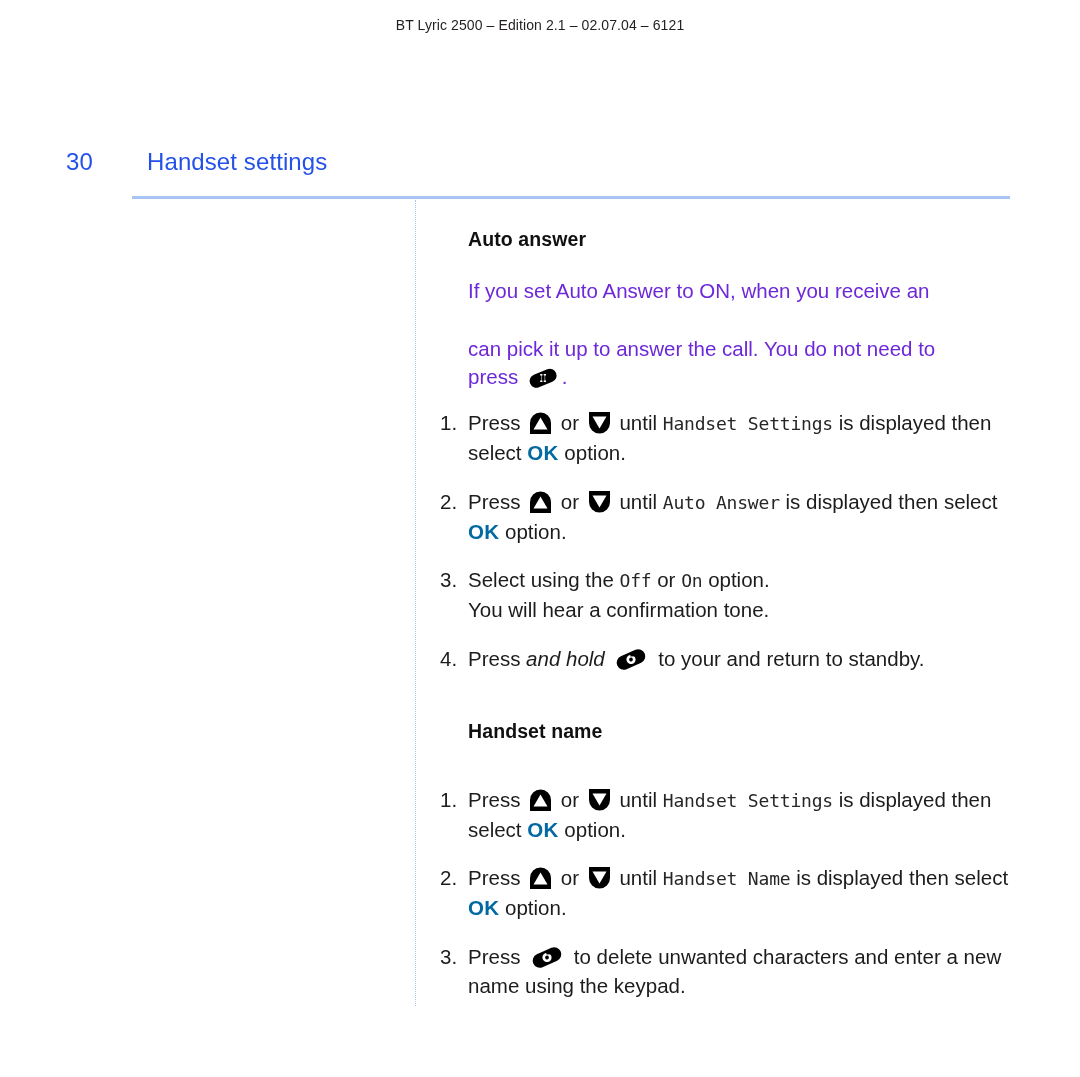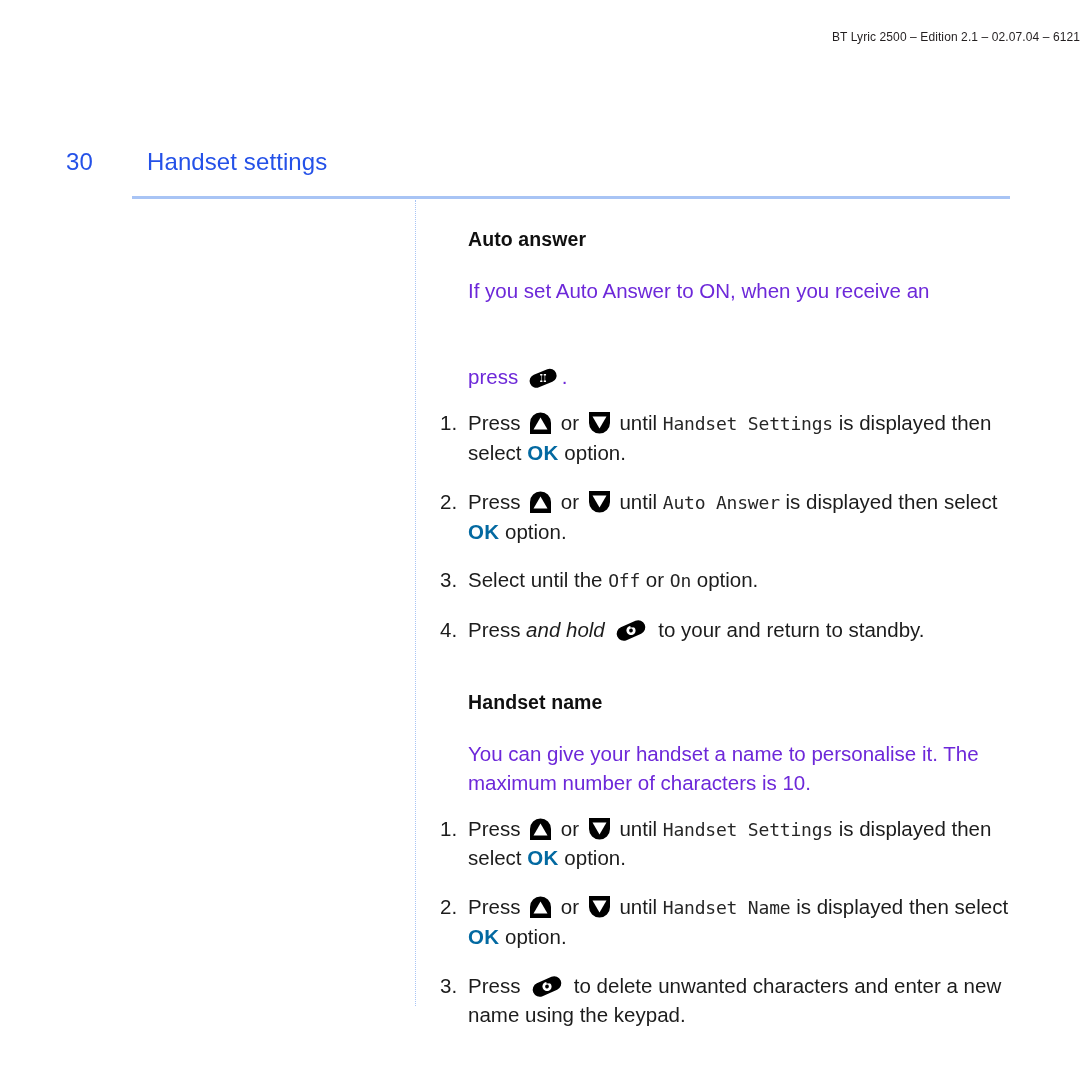--- a/index.html
+++ b/index.html
@@ -12,25 +12,25 @@
     height: 1077px;
     position: relative;
     font-family: "Liberation Sans", sans-serif;
     color: #1a1a1a;
     overflow: hidden;
   }
 
   
   .running-header {
     position: absolute;
-    top: 30px;
+    top: 17px;
     left: 0;
     width: 1080px;
-    text-align: right;
-    font-size: 12px;
+    text-align: center;
+    font-size: 14px;
     letter-spacing: 0.1px;
     color: #231f20;
   }
 
   
   .title-row {
     position: absolute;
     top: 148px;
     left: 16px;
     width: 1080px;
@@ -190,21 +190,21 @@
 
 <div class="content">
 
   <h2 class="sub-heading">Auto answer</h2>
 
   <div class="gap-26"></div>
 
   <p class="para">
     <span>If you set Auto Answer to ON, when you receive an</span><br>
     <br>
-    <br>
+    <span>can pick it up to answer the call.  You do not need to</span><br>
     <span>press</span>
     <span class="key key-talk">
       <svg viewBox="0 0 34 24" width="34" height="24" aria-hidden="true">
         <g transform="rotate(-22 17 12)">
           <rect x="3" y="5.5" width="28" height="13.5" rx="6.75" fill="#000"></rect>
           <g transform="translate(17.5,12.2) rotate(22)">
             <path d="M-3.4,-4.0 h2.3 v1.5 h-0.9 v5.0 h0.9 v1.5 h-2.3 v-1.5 h0.9 v-5.0 h-0.9 z" fill="#fff"></path>
             <path d="M0.2,-4.0 h2.3 v1.5 h-0.9 v5.0 h0.9 v1.5 h-2.3 v-1.5 h0.9 v-5.0 h-0.9 z" fill="#fff"></path>
           </g>
         </g>
@@ -261,25 +261,26 @@
       <span class="lcd">Auto  Answer</span>
       <span>is displayed then select</span>
       <span class="ok">OK</span>
       <span>option.</span>
     </li>
 
     <div class="gap-20"></div>
 
     <li>
       <span class="num">3.</span>
-      <span>Select until the</span>
+      <span>Select using the</span>
       <span class="lcd">Off</span>
       <span>or</span>
       <span class="lcd">On</span>
       <span>option.</span><br>
+      <span>You will hear a confirmation tone.</span>
     </li>
 
     <div class="gap-20"></div>
 
     <li>
       <span class="num">4.</span>
       <span>Press</span>
       <span class="bi">and hold</span>
       <span class="key key-end">
         <svg viewBox="0 0 36 25" width="36" height="25" aria-hidden="true">
@@ -297,24 +298,20 @@
     </li>
 
   </ol>
 
   <div class="gap-46"></div>
 
   <h2 class="sub-heading">Handset name</h2>
 
   <div class="gap-26"></div>
 
-  <p class="para">
-    <span>You can give your handset a name to personalise it. The</span><br>
-    <span>maximum number of characters is 10.</span>
-  </p>
 
   <div class="gap-17"></div>
 
   <ol class="steps">
 
     <li>
       <span class="num">1.</span>
       <span>Press</span>
       <span class="key key-nav">
         <svg viewBox="0 0 25 22" width="25" height="22" aria-hidden="true">

